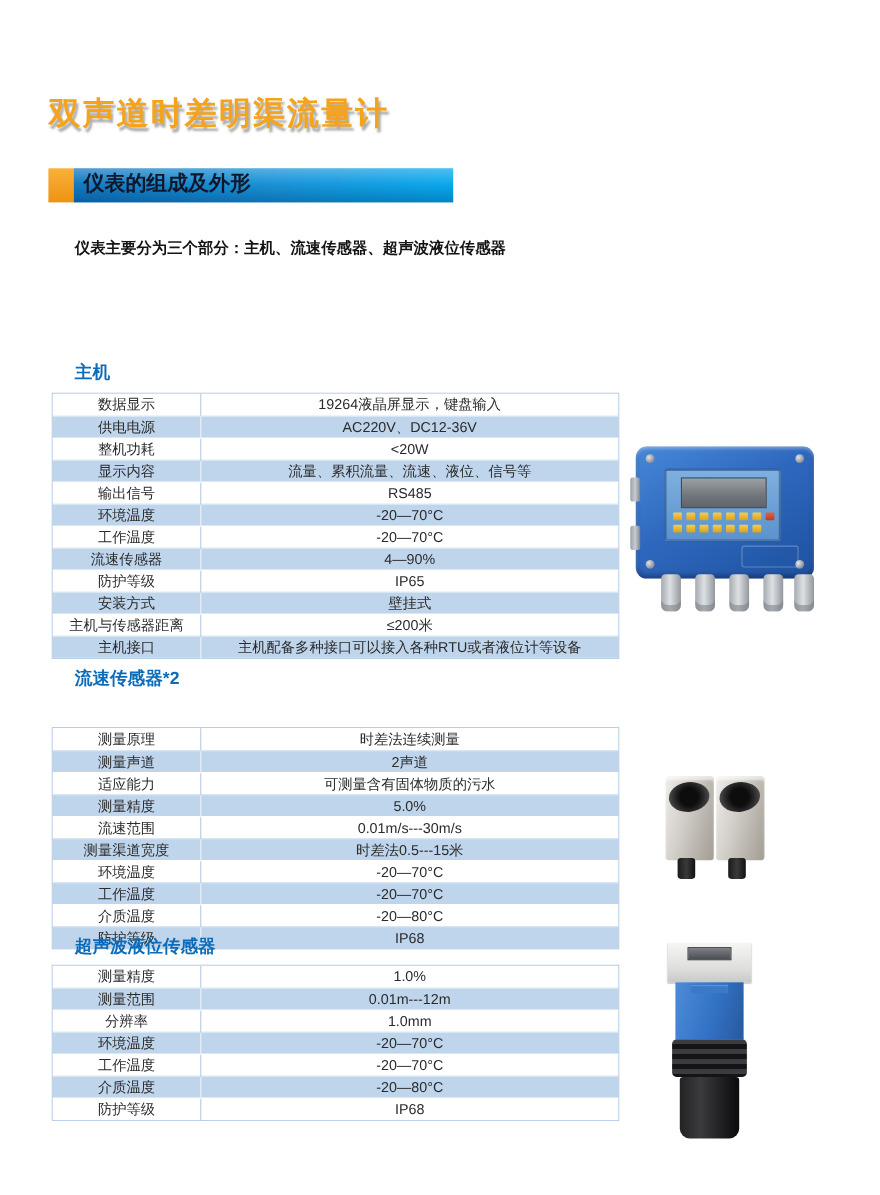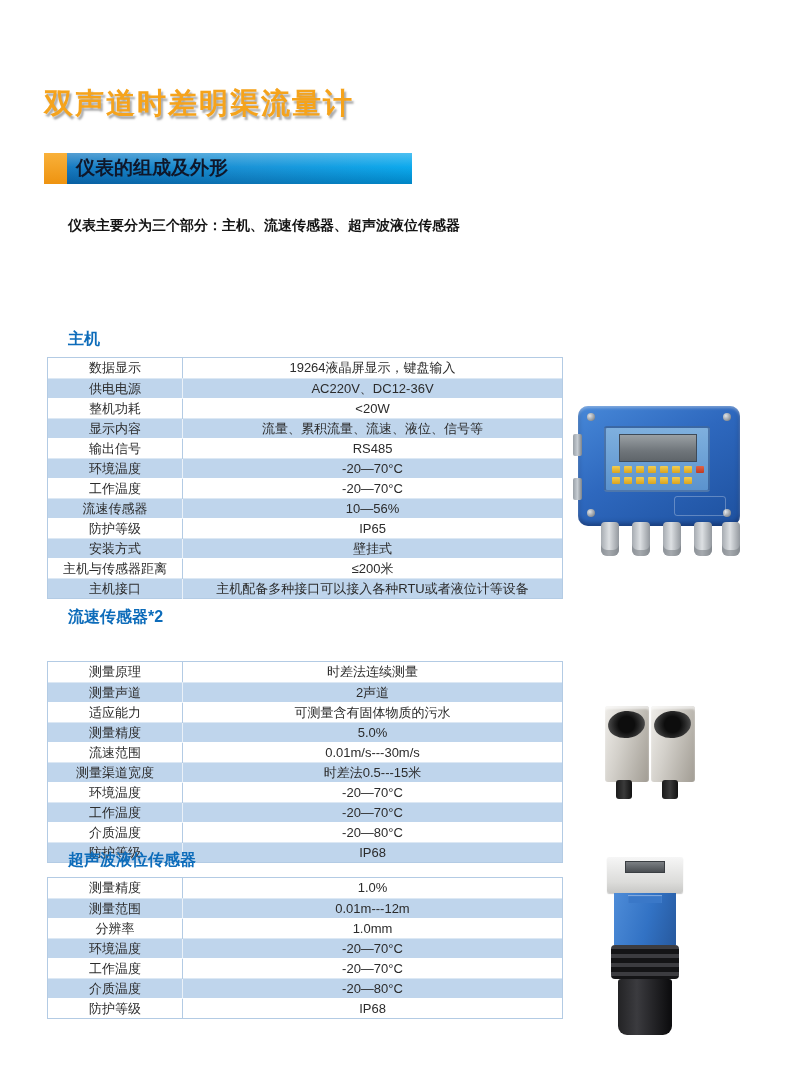--- a/index.html
+++ b/index.html
@@ -285,21 +285,21 @@
       <div class="tr tr-blue">
         <div class="td td-label">环境温度</div>
         <div class="td td-value">-20—70°C</div>
       </div>
       <div class="tr tr-white">
         <div class="td td-label">工作温度</div>
         <div class="td td-value">-20—70°C</div>
       </div>
       <div class="tr tr-blue">
         <div class="td td-label">流速传感器</div>
-        <div class="td td-value">10—56%</div>
+        <div class="td td-value">4—90%</div>
       </div>
       <div class="tr tr-white">
         <div class="td td-label">防护等级</div>
         <div class="td td-value">IP65</div>
       </div>
       <div class="tr tr-blue">
         <div class="td td-label">安装方式</div>
         <div class="td td-value">壁挂式</div>
       </div>
       <div class="tr tr-white">

